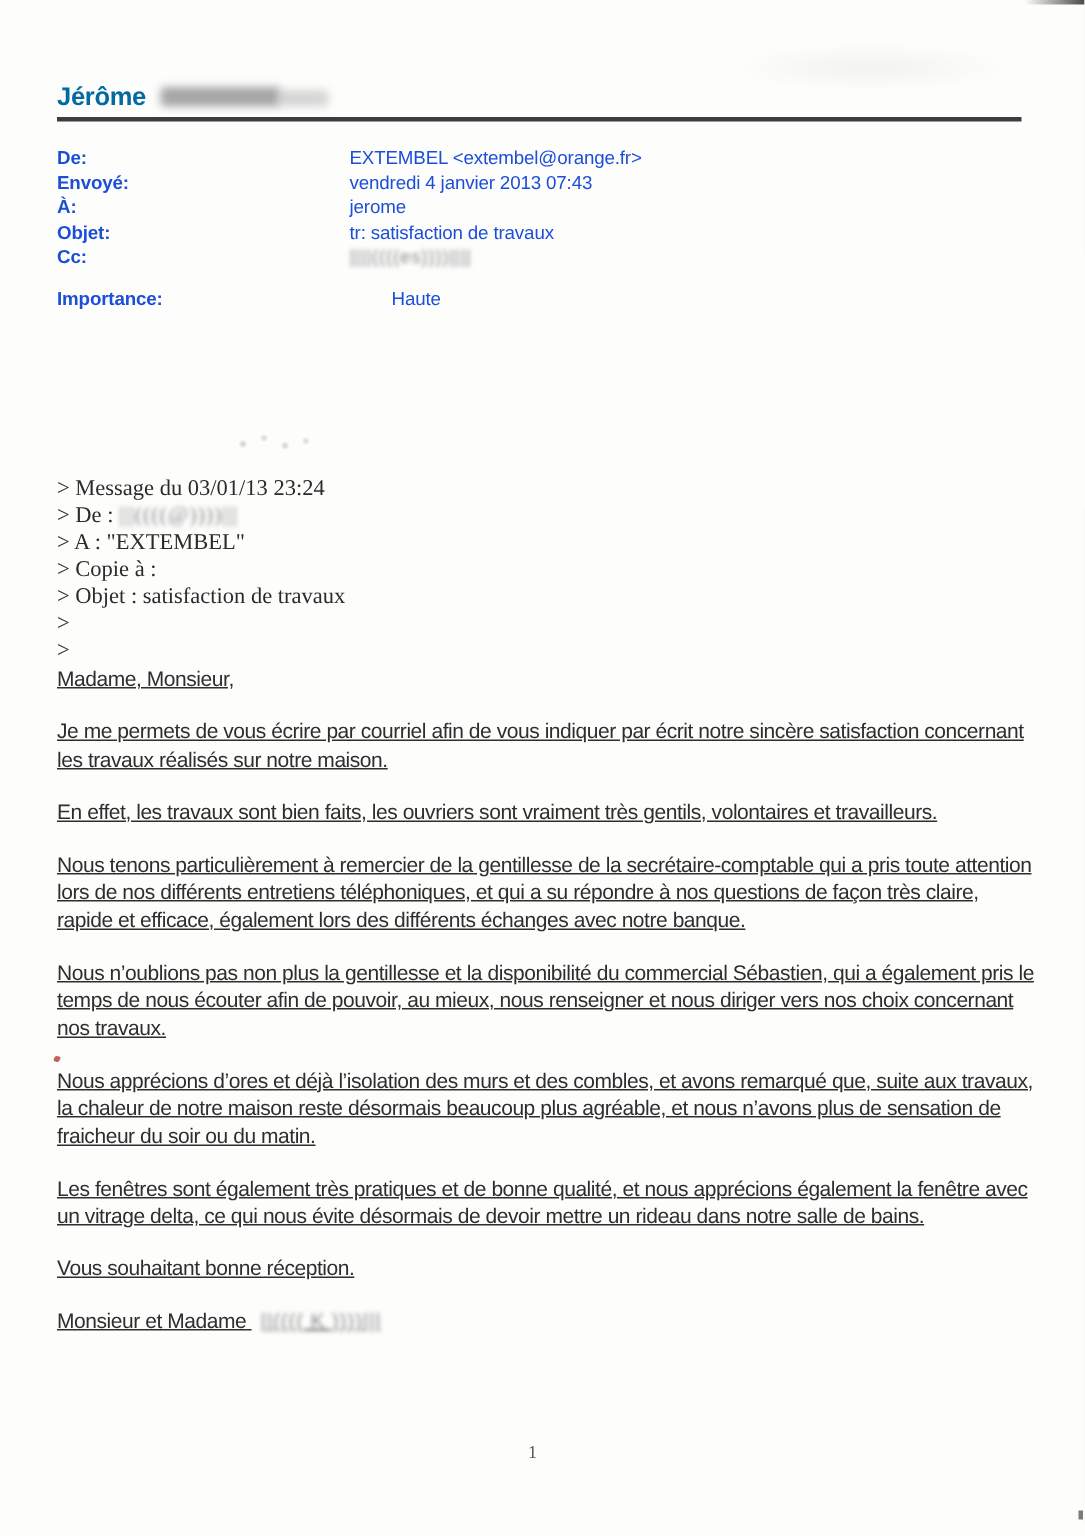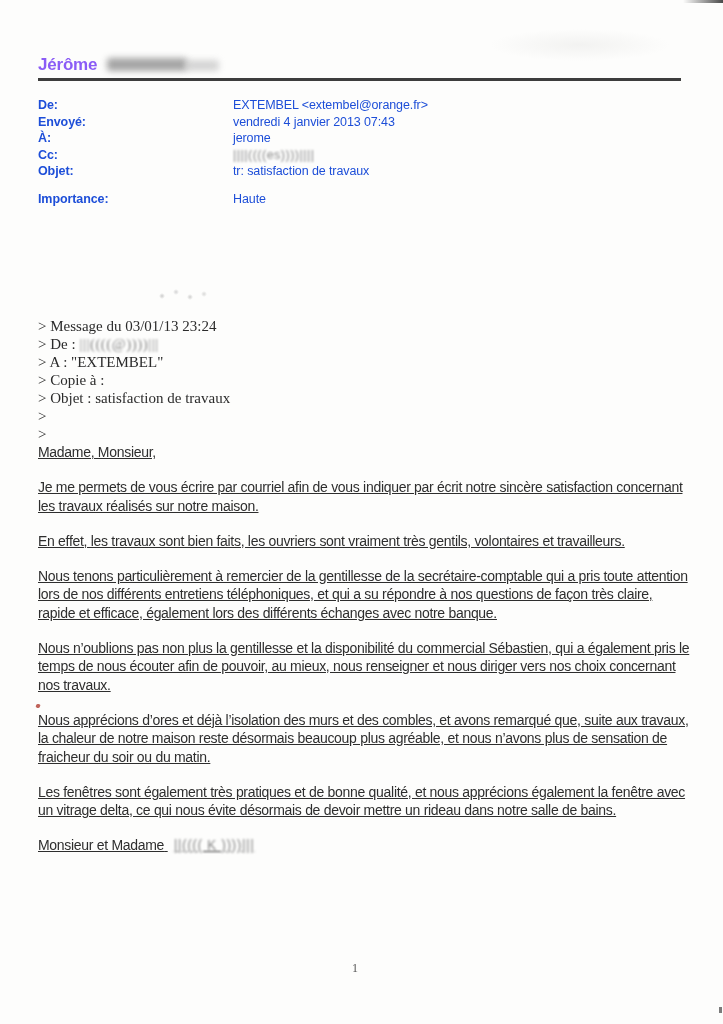--- a/index.html
+++ b/index.html
@@ -15,21 +15,21 @@
     width:723px; height:1024px;
     background:#fdfdfc;
   }
 
   
   .title-row {
     position:absolute; left:38px; top:55px;
     height:20px; white-space:nowrap;
   }
   .title {
-    font-size:17px; font-weight:bold; letter-spacing:-0.2px; color:#8b5cf6;
+    font-size:17px; font-weight:bold; letter-spacing:-0.2px; color:#0369a1;
   }
   .redact-blob {
     display:inline-block; vertical-align:middle;
     width:80px; height:13px; margin-left:10px; margin-top:-3px;
     background:#909090; border-radius:3px;
     filter:blur(3px); opacity:0.8;
   }
   .redact-blob-tail {
     display:inline-block; vertical-align:middle;
     width:34px; height:11px; margin-left:-2px; margin-top:-1px;
@@ -42,21 +42,21 @@
   }
 
   
   .meta {
     position:absolute; left:38px; top:97px; width:620px;
     font-size:12.5px; line-height:16.6px; letter-spacing:-0.1px;
   }
   .meta-row { display:flex; }
   .meta-label { width:195px; font-weight:bold; color:#1d4ed8; flex:0 0 195px; }
   .meta-value { color:#1d4ed8; }
-  .meta-row.importance { margin-top:11px; }
+  .meta-row.importance { margin-top:11px;gap:28px; }
 
   
   .redact-text {
     color:#8a8a8a;
     filter:blur(1.3px);
     letter-spacing:0.5px;
     white-space:nowrap;
   }
 
   
@@ -130,26 +130,26 @@
     </div>
     <div class="meta-row">
       <span class="meta-label">Envoyé:</span>
       <span class="meta-value">vendredi 4 janvier 2013 07:43</span>
     </div>
     <div class="meta-row">
       <span class="meta-label">À:</span>
       <span class="meta-value">jerome</span>
     </div>
     <div class="meta-row">
+      <span class="meta-label">Objet:</span>
+      <span class="meta-value">tr: satisfaction de travaux</span>
+    </div>
+    <div class="meta-row">
       <span class="meta-label">Cc:</span>
       <span class="meta-value redact-text">||||((((es))))||||</span>
-    </div>
-    <div class="meta-row">
-      <span class="meta-label">Objet:</span>
-      <span class="meta-value">tr: satisfaction de travaux</span>
     </div>
     <div class="meta-row importance">
       <span class="meta-label">Importance:</span>
       <span class="meta-value">Haute</span>
     </div>
   </div>
 
   <div class="quoted">
     <div class="qline">&gt; Message du 03/01/13 23:24</div>
     <div class="qline">
@@ -164,20 +164,21 @@
   </div>
 
   <div class="body-text">
     <p>Madame, Monsieur,</p>
     <p>Je me permets de vous écrire par courriel afin de vous indiquer par écrit notre sincère satisfaction concernant les travaux réalisés sur notre maison.</p>
     <p>En effet, les travaux sont bien faits, les ouvriers sont vraiment très gentils, volontaires et travailleurs.</p>
     <p>Nous tenons particulièrement à remercier de la gentillesse de la secrétaire-comptable qui a pris toute attention lors de nos différents entretiens téléphoniques, et qui a su répondre à nos questions de façon très claire, rapide et efficace, également lors des différents échanges avec notre banque.</p>
     <p>Nous n’oublions pas non plus la gentillesse et la disponibilité du commercial Sébastien, qui a également pris le temps de nous écouter afin de pouvoir, au mieux, nous renseigner et nous diriger vers nos choix concernant nos travaux.</p>
     <p>Nous apprécions d’ores et déjà l’isolation des murs et des combles, et avons remarqué que, suite aux travaux, la chaleur de notre maison reste désormais beaucoup plus agréable, et nous n’avons plus de sensation de fraicheur du soir ou du matin.</p>
     <p>Les fenêtres sont également très pratiques et de bonne qualité, et nous apprécions également la fenêtre avec un vitrage delta, ce qui nous évite désormais de devoir mettre un rideau dans notre salle de bains.</p>
+    <p>Vous souhaitant bonne réception.</p>
     <p class="signature">
       <span>Monsieur et Madame</span>
       <span class="redact-text">||(((( K ))))|||</span>
     </p>
   </div>
 
   <div class="pagenum">1</div>
 
   <div class="artifact corner-top-right"></div>
   <div class="artifact speck-bottom-right"></div>

